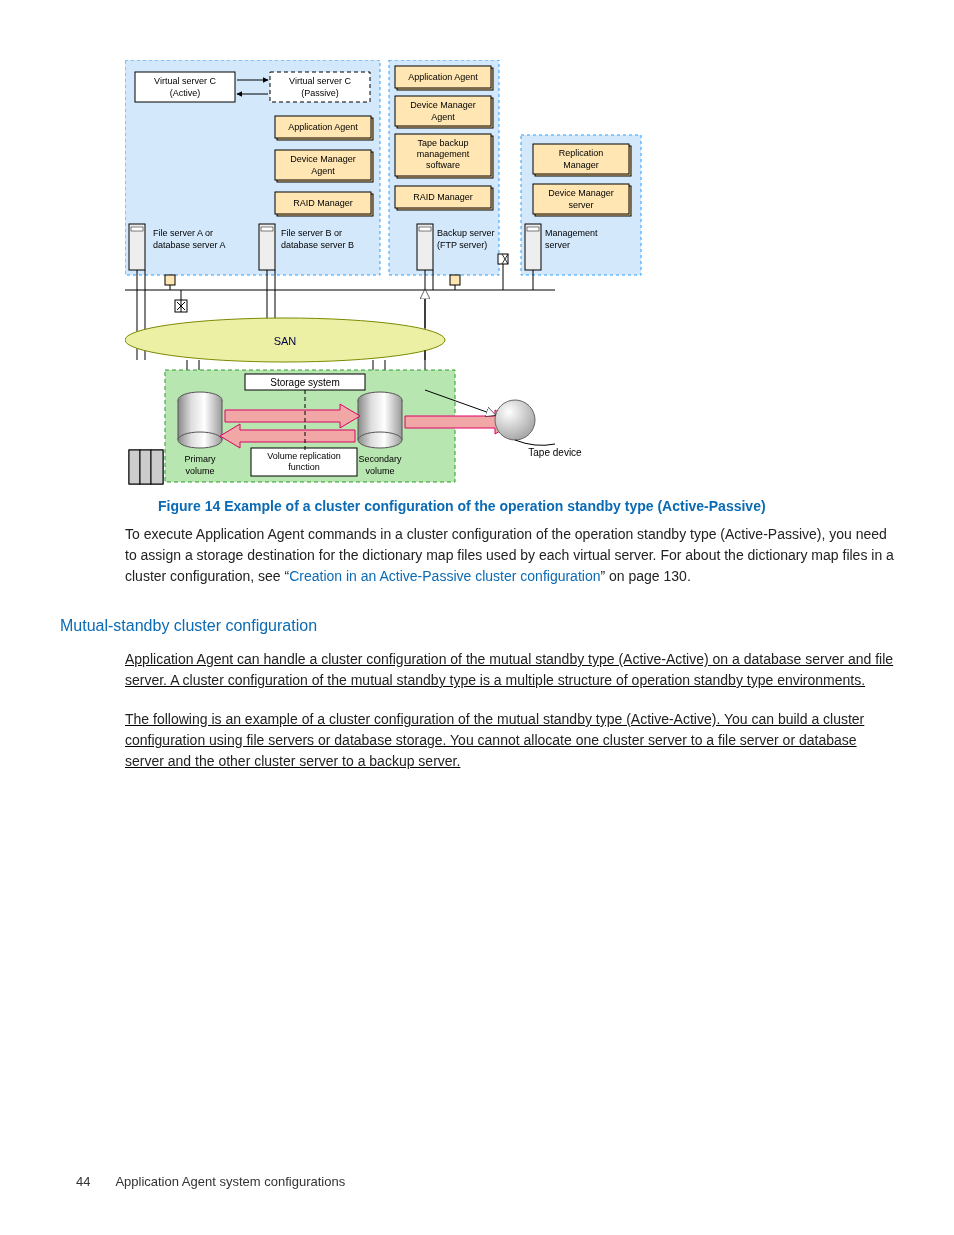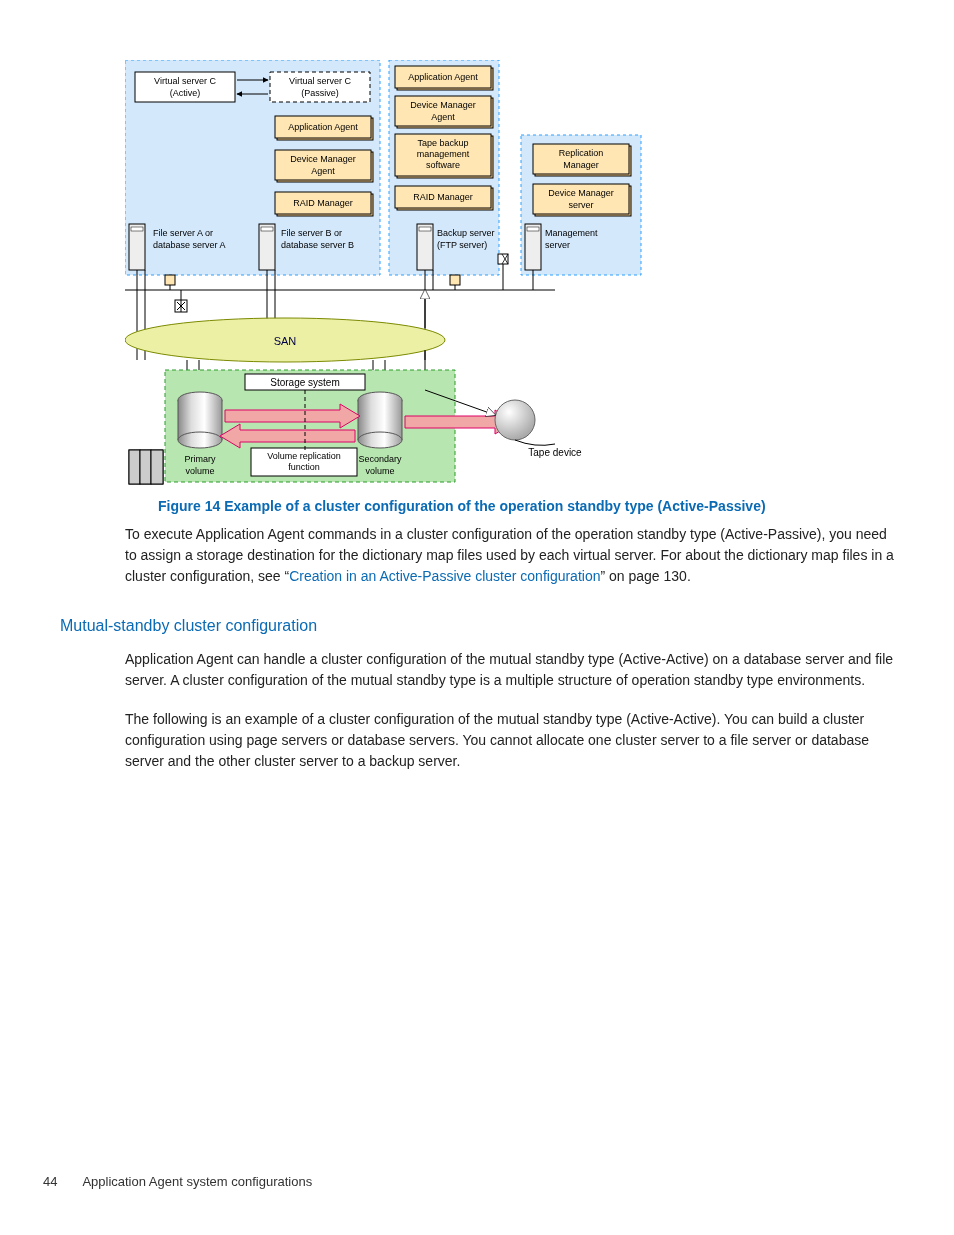--- a/index.html
+++ b/index.html
@@ -14,20 +14,21 @@
     box-sizing: border-box;
   }
   .page {
     padding: 60px 60px 40px 60px;
     box-sizing: border-box;
     height: 100%;
     position: relative;
   }
   .indent {
     margin-left: 65px;
+    text-decoration: underline;
   }
   .figure-wrap {
     margin-left: 65px;
     margin-bottom: 24px;
   }
   .diagram {
     display: block;
   }
   .caption {
     color: #0a6ab4;
@@ -47,21 +48,21 @@
     text-decoration: none;
   }
   h2.section {
     color: #0a6ab4;
     font-weight: 400;
     font-size: 16px;
     margin: 30px 0 14px 0;
   }
   .page-footer {
     position: absolute;
-    left: 43px;
+    left: 76px;
     bottom: 46px;
     font-size: 13px;
     color: #333;
   }
   .page-footer .pn {
     margin-right: 22px;
   }
 
   
   svg text {
@@ -291,20 +292,20 @@
 
     <p class="body-text">
       <span>To execute Application Agent commands in a cluster configuration of the operation standby type (Active-Passive), you need to assign a storage destination for the dictionary map files used by each virtual server. For about the dictionary map files in a cluster configuration, see “</span><a href="#" class="link">Creation in an Active-Passive cluster configuration</a><span>” on page 130.</span>
     </p>
   </div>
 
   <h2 class="section">Mutual-standby cluster configuration</h2>
 
   <div class="indent">
     <p class="body-text">Application Agent can handle a cluster configuration of the mutual standby type (Active-Active) on a database server and file server. A cluster configuration of the mutual standby type is a multiple structure of operation standby type environments.</p>
-    <p class="body-text">The following is an example of a cluster configuration of the mutual standby type (Active-Active). You can build a cluster configuration using page servers or database servers. You cannot allocate one cluster server to a file server or database server and the other cluster server to a backup server.</p>
+    <p class="body-text">The following is an example of a cluster configuration of the mutual standby type (Active-Active). You can build a cluster configuration using file servers or database storage. You cannot allocate one cluster server to a file server or database server and the other cluster server to a backup server.</p>
   </div>
 
   <div class="page-footer">
     <span class="pn">44</span>
     <span>Application Agent system configurations</span>
   </div>
 </div>
 
 </body></html>

